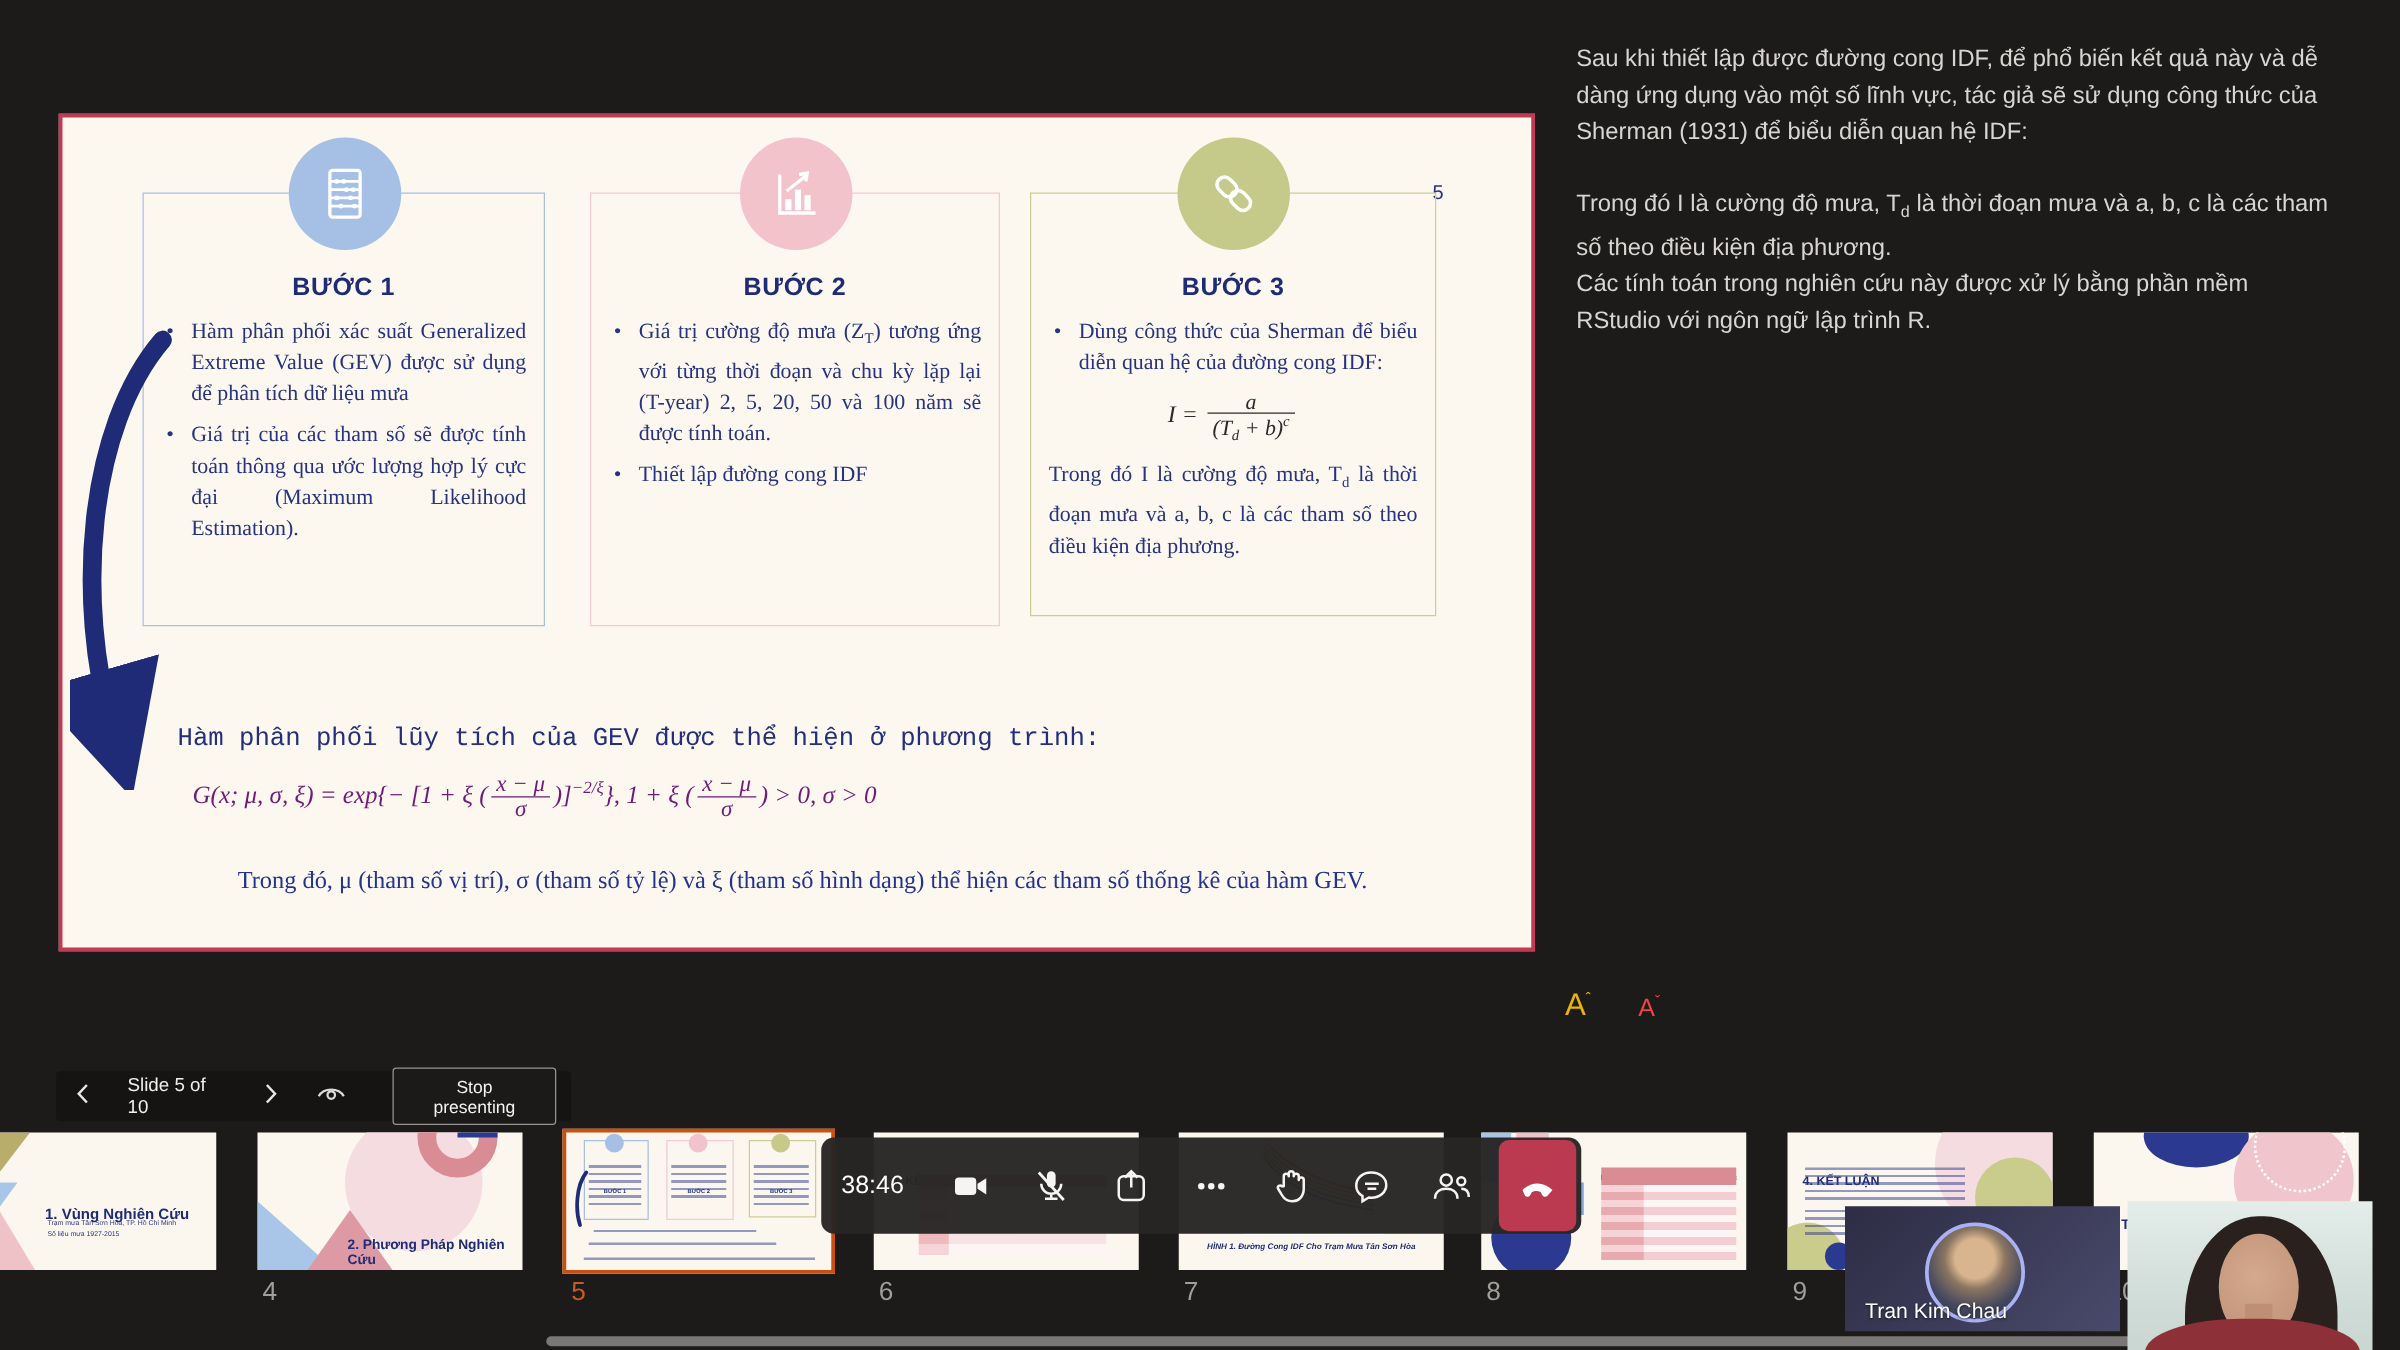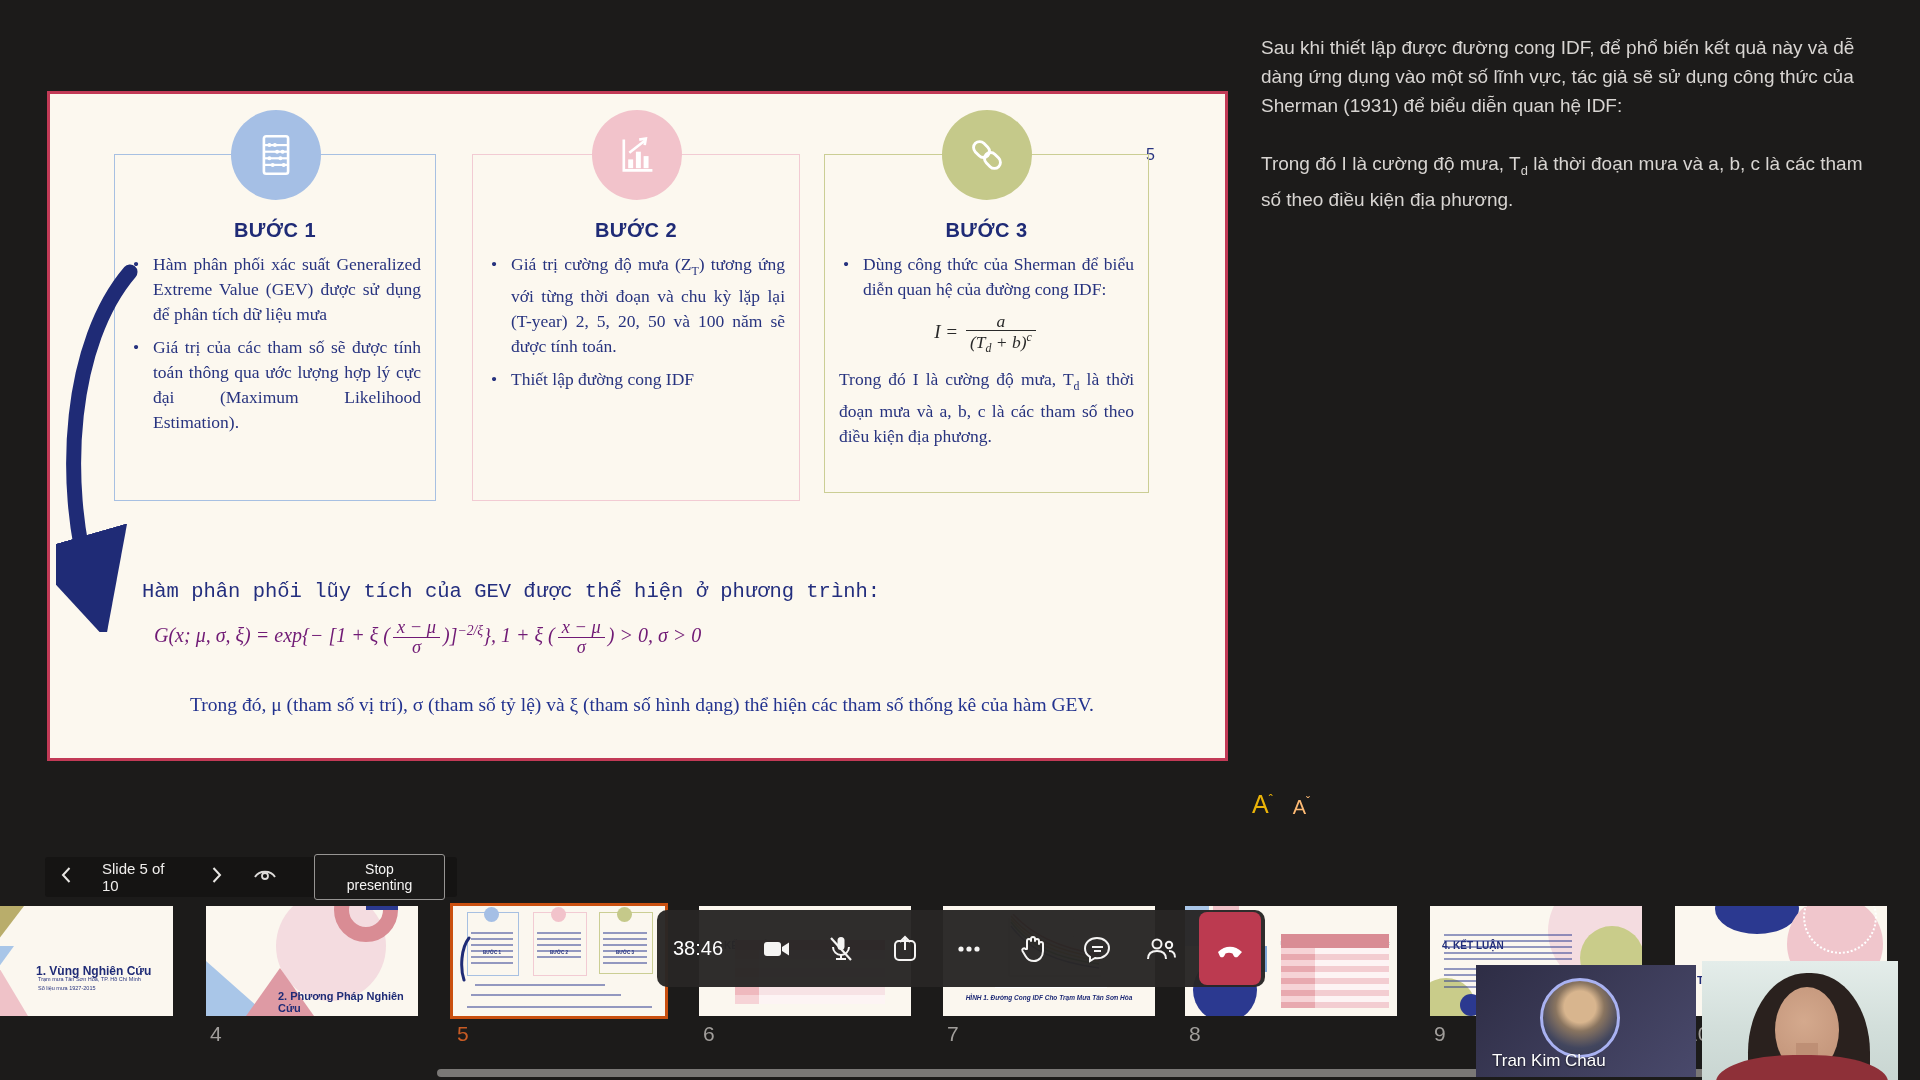--- a/index.html
+++ b/index.html
@@ -41,21 +41,21 @@
         text-align:center;margin:0 3px;line-height:1.05;font-size:.92em;}
   .frac .fn{padding:0 4px;border-bottom:1.5px solid currentColor;}
   .frac .fd{padding:0 4px;}
   sup,sub{font-size:.68em;}
   
   .notes{left:1261px;top:33px;width:604px;color:#D8D5D2;font-size:19px;line-height:29px;}
   .notes p{margin:0;}
   .notes .gap{height:29px;}
   .font-ctl{left:1252px;top:790px;display:flex;gap:20px;align-items:flex-end;}
   .fc-big{color:#eab308;font-size:25px;}
-  .fc-small{color:#fdba74;font-size:20px;}
+  .fc-small{color:#ef4444;font-size:20px;margin-left:18px;}
   .fc-caret{font-size:12px;vertical-align:super;}
   
   .pbar{left:45px;top:857px;width:412px;height:40px;background:#151413;border-radius:3px;
         display:flex;align-items:center;gap:27px;padding:0 12px;box-sizing:border-box;z-index:5;justify-content:space-between;}
   .pbar .chev{color:#E8E6E3;font-size:17px;cursor:pointer;padding:0 4px;}
   .pbar .lbl{color:#F0EEEC;font-size:15px;}
   .stop-btn{margin-left:10px;padding:6px 18px;border:1px solid #979593;border-radius:3px;
             background:#1B1A19;color:#F5F4F3;font-size:14px;}
   
   .thumb{top:906px;width:212px;height:110px;background:#FBF7EF;overflow:hidden;z-index:2;}
@@ -70,21 +70,21 @@
              border-radius:4px;z-index:1;}
   
   .callbar{left:657px;top:910px;width:608px;height:77px;background:rgba(40,38,37,.97);
            border-radius:10px;display:flex;align-items:center;z-index:6;}
   .timer{color:#FFF;font-size:20px;margin-left:16px;width:72px;}
   .cicon{width:34px;height:34px;margin:0 15px;display:flex;align-items:center;
          justify-content:center;cursor:pointer;}
   .leave{margin-left:6px;margin-right:2px;width:62px;height:73px;background:#BC3A50;
          border-radius:8px;display:flex;align-items:center;justify-content:center;cursor:pointer;}
   
-  .tile1{left:1476px;top:965px;width:220px;height:112px;z-index:8;overflow:hidden;
+  .tile1{left:1476px;top:965px;width:220px;height:100px;z-index:8;overflow:hidden;
          background:linear-gradient(135deg,#2E2D45,#49496B);}
   .avatar{position:absolute;left:64px;top:13px;width:80px;height:80px;border-radius:50%;
           border:3px solid #A9B2F2;box-sizing:border-box;
           background:radial-gradient(circle at 50% 35%,#D8B58E 0 26%,#8A7560 40%,#42465E 68%,#33364E 100%);}
   .pname{position:absolute;left:16px;bottom:6px;color:#FFF;font-size:17px;
          text-shadow:0 1px 2px rgba(0,0,0,.7);}
   .tile2{left:1702px;top:961px;width:196px;height:119px;z-index:8;overflow:hidden;
          background:linear-gradient(180deg,#E4EDEA,#D3DFDB 55%,#C9D6D2);}
   .p2hair{position:absolute;left:46px;top:12px;width:122px;height:165px;background:#2A211E;
           border-radius:48% 48% 42% 42%;}
@@ -185,20 +185,21 @@
           <span class="fn">x − μ</span>
           <span class="fd">σ</span>
         </span>) &gt; 0, σ &gt; 0</div>
     <div class="abs gev-note">Trong đó, μ (tham số vị trí), σ (tham số tỷ lệ) và ξ (tham số hình dạng) thể hiện các tham số thống kê của hàm GEV.</div>
   </div>
 
   <div class="abs notes">
     <p>Sau khi thiết lập được đường cong IDF, để phổ biến kết quả này và dễ dàng ứng dụng vào một số lĩnh vực, tác giả sẽ sử dụng công thức của Sherman (1931) để biểu diễn quan hệ IDF:</p>
     <div class="gap"></div>
     <p>Trong đó I là cường độ mưa, T<sub>d</sub> là thời đoạn mưa và a, b, c là các tham số theo điều kiện địa phương.</p>
+    <p>Các tính toán trong nghiên cứu này được xử lý bằng phần mềm RStudio với ngôn ngữ lập trình R.</p>
   </div>
 
   <div class="abs font-ctl">
     <span class="fc-big"><span>A</span><span class="fc-caret">ˆ</span></span>
     <span class="fc-small"><span>A</span><span class="fc-caret">ˇ</span></span>
   </div>
 
   <div class="abs pbar">
     <span class="chev">
       <svg width="10" height="16" viewBox="0 0 10 16">

